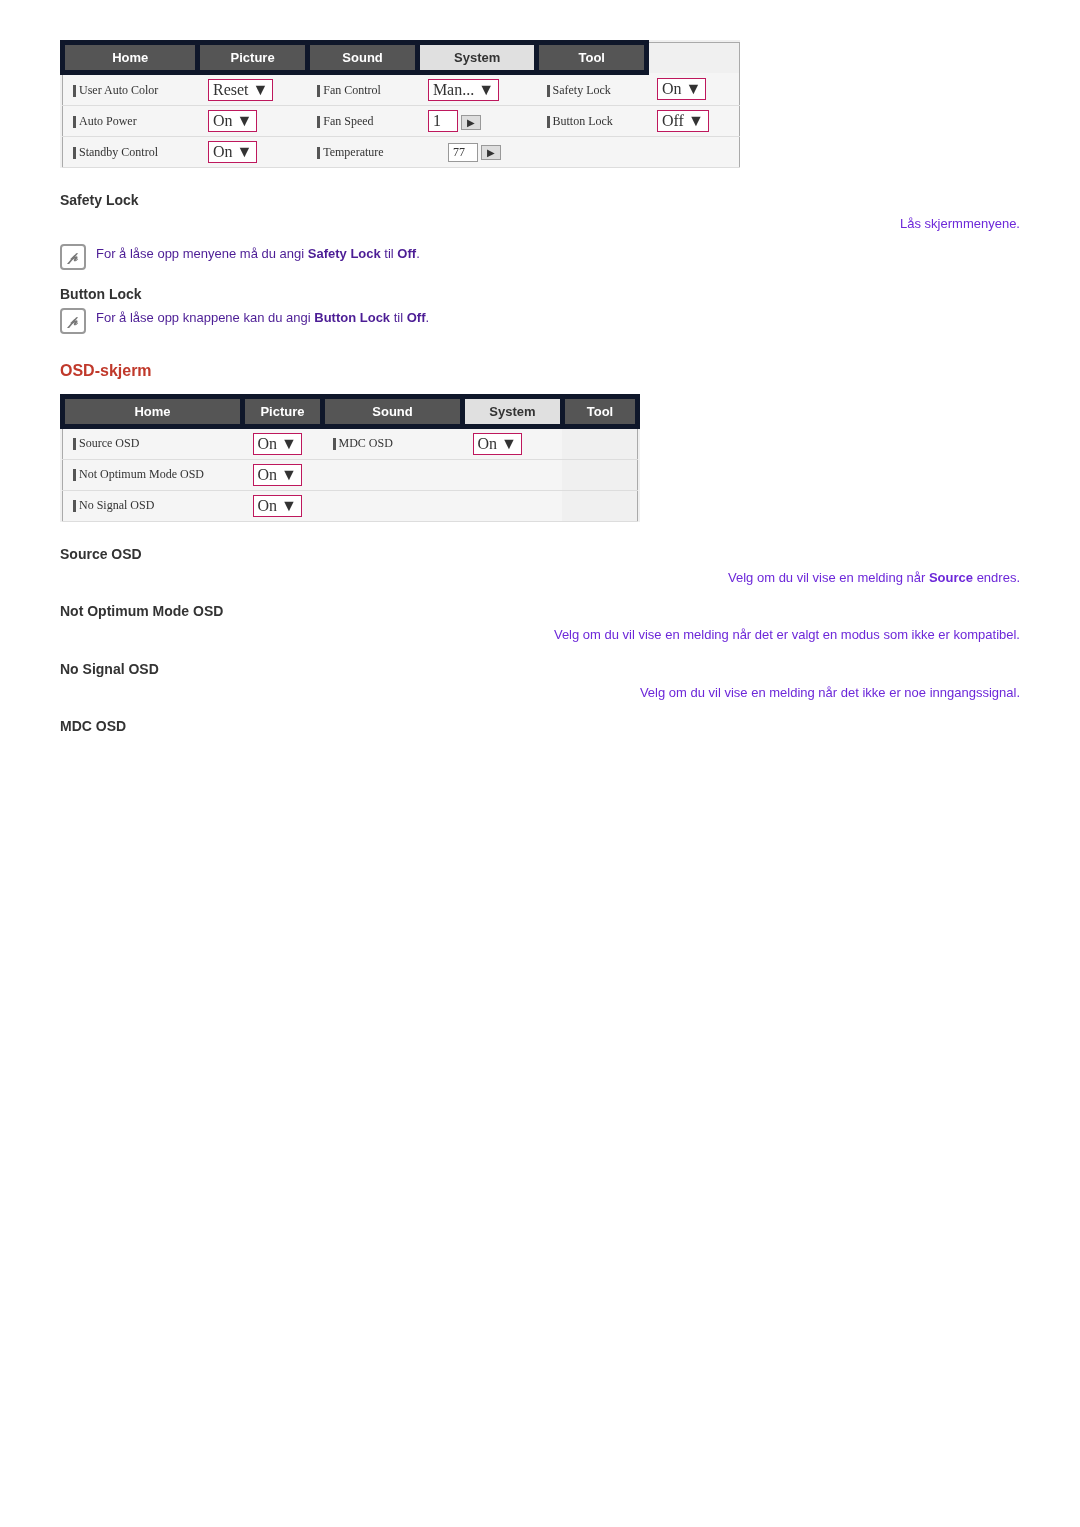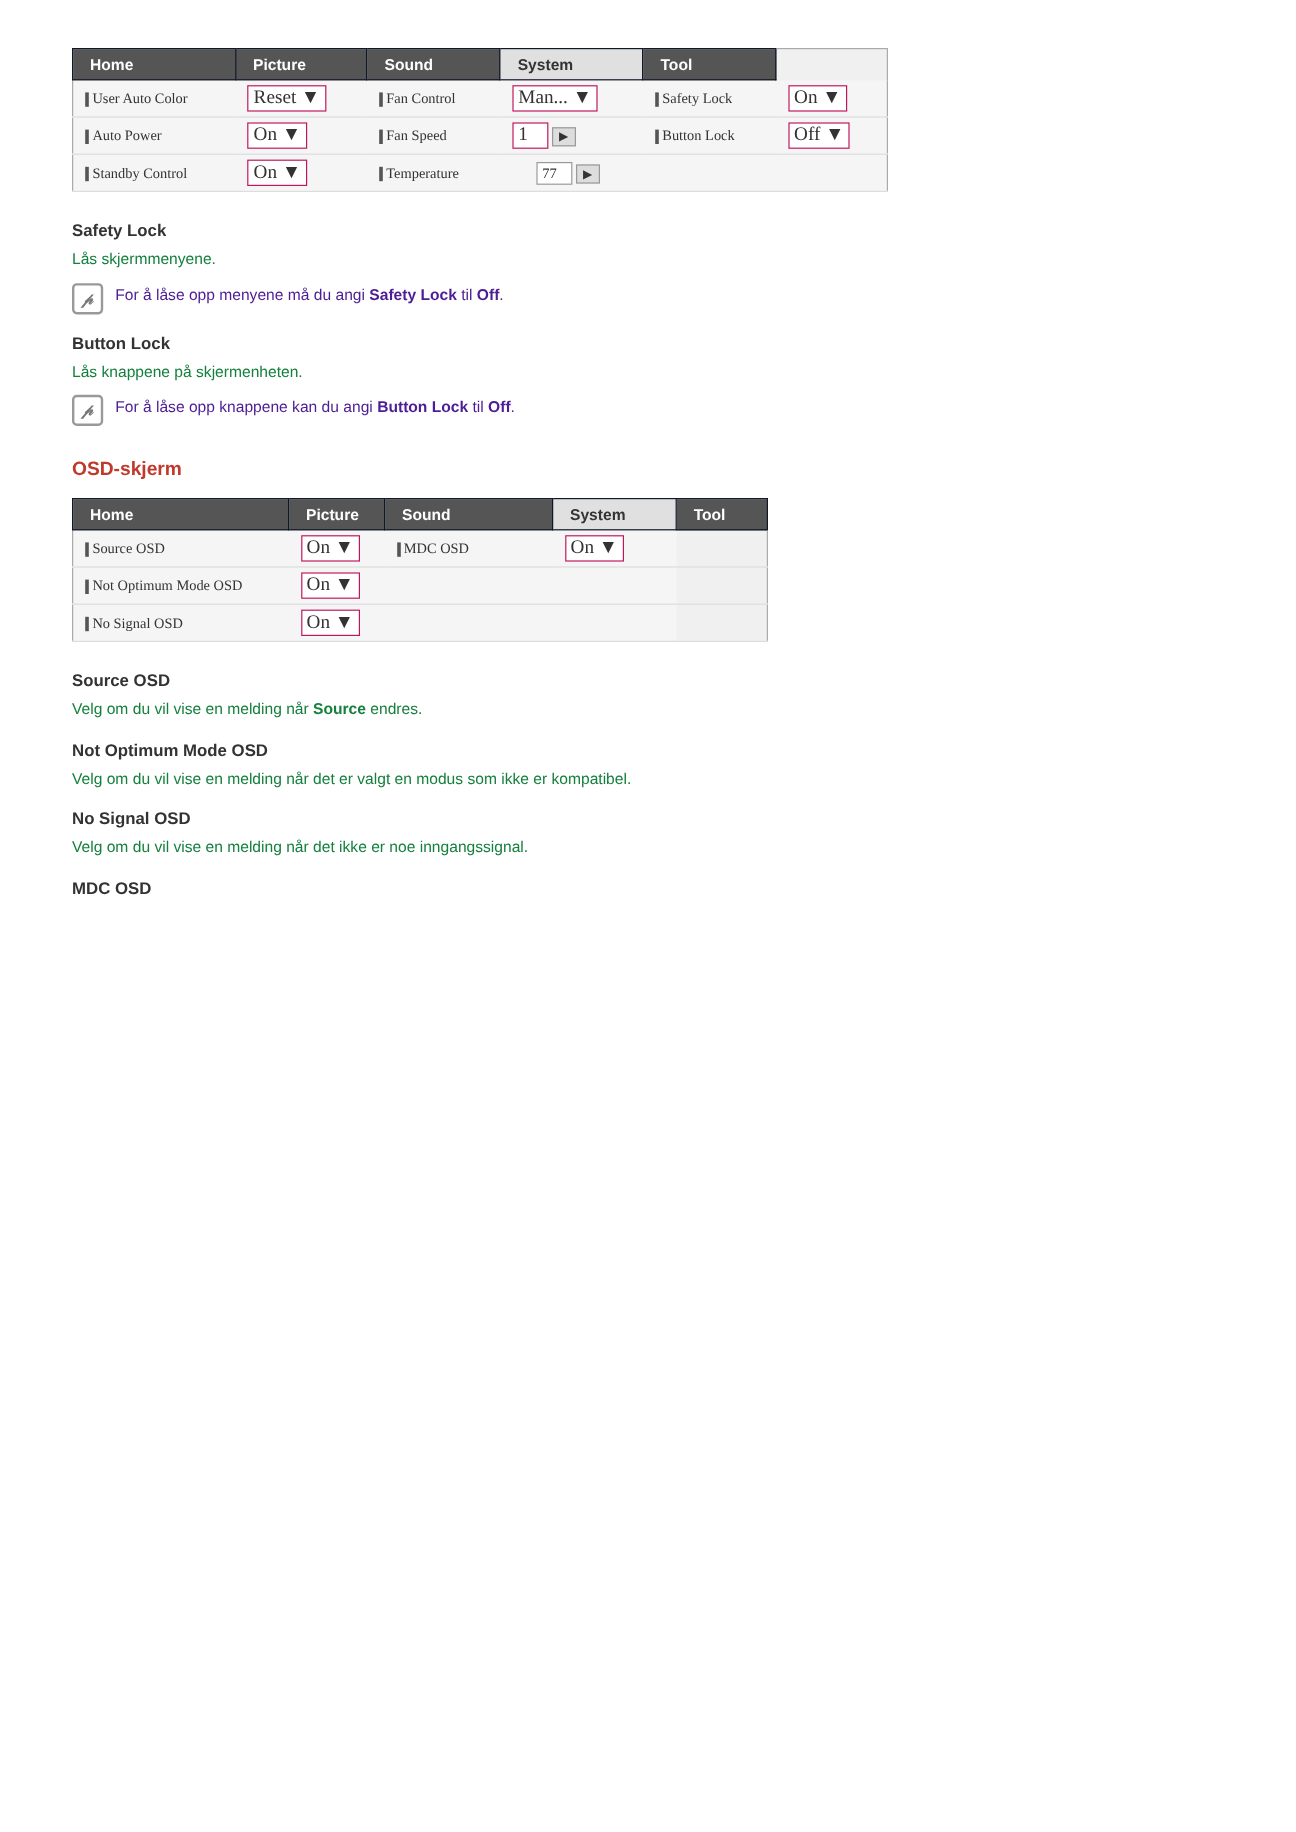--- a/index.html
+++ b/index.html
@@ -27,22 +27,22 @@
       margin-bottom: 24px;
       background: #f0f0f0;
     }
 
     .menu-table .header-row td {
       background: #555;
       color: #fff;
       font-size: 13px;
       font-weight: bold;
       padding: 5px 14px;
-      border: 1px solid #0f172a;
-      text-align: left;
+      border: 5px solid #0f172a;
+      text-align: center;
     }
 
     .menu-table .header-row td.active-tab {
       background: #e0e0e0;
       color: #333;
     }
 
     .menu-table .data-row td {
       background: #f5f5f5;
       border: none;
@@ -89,23 +89,24 @@
     .subsection-title {
       font-size: 14px;
       font-weight: bold;
       color: #333;
       margin-bottom: 6px;
       margin-top: 16px;
     }
 
     .body-text {
       font-size: 13px;
-      color: #15803d;
+      color: #6d28d9;
       margin-bottom: 10px;
       line-height: 1.5;
+      text-align: right;
     }
 
     .note-box {
       display: flex;
       align-items: flex-start;
       gap: 10px;
       margin-bottom: 12px;
       margin-top: 4px;
     }
 
@@ -220,21 +221,20 @@
   <div class="subsection-title">Safety Lock</div>
   <p class="body-text">Lås skjermmenyene.</p>
   <div class="note-box">
     <div class="note-icon">𝓅</div>
     <div class="note-text">
       For å låse opp menyene må du angi <strong>Safety Lock</strong> til <strong>Off</strong>.
     </div>
   </div>
 
   <div class="subsection-title">Button Lock</div>
-  <p class="body-text">Lås knappene på skjermenheten.</p>
   <div class="note-box">
     <div class="note-icon">𝓅</div>
     <div class="note-text">
       For å låse opp knappene kan du angi <strong>Button Lock</strong> til <strong>Off</strong>.
     </div>
   </div>
 </div>
 
 <div class="section">
   <div class="section-title">OSD-skjerm</div>

